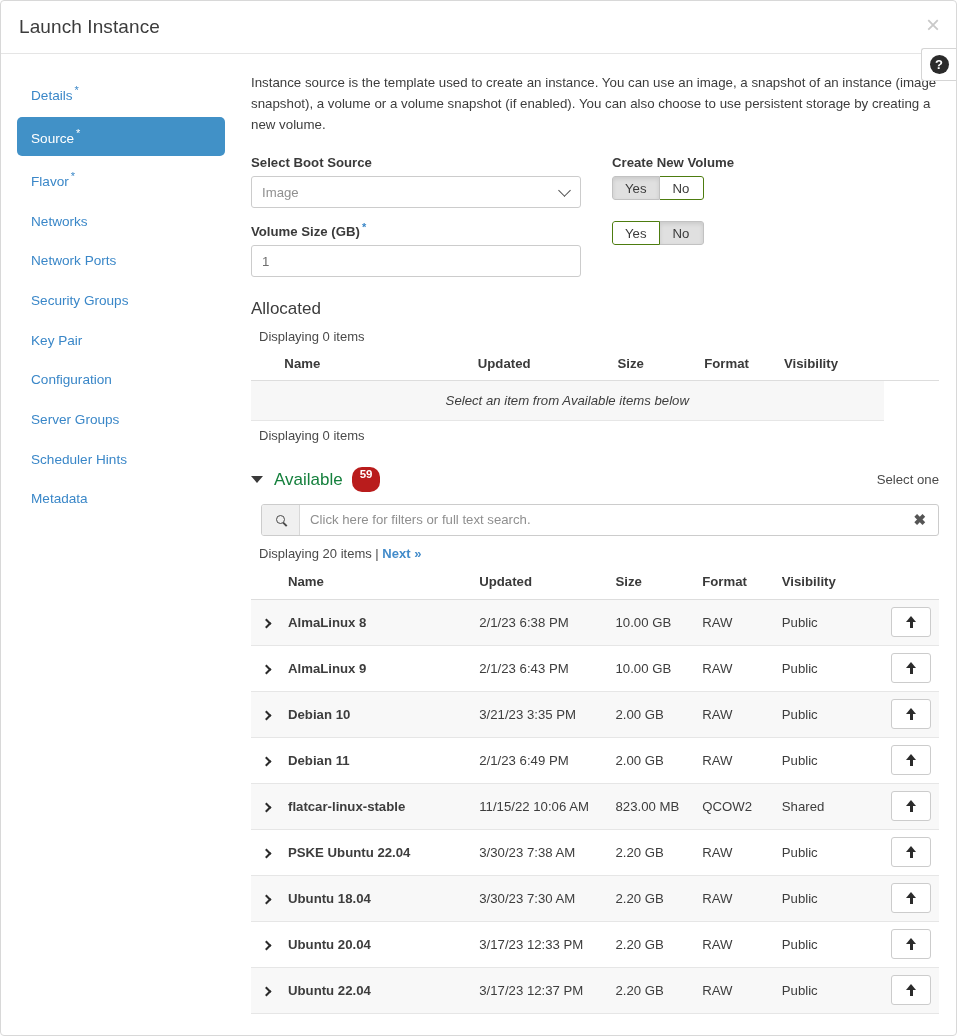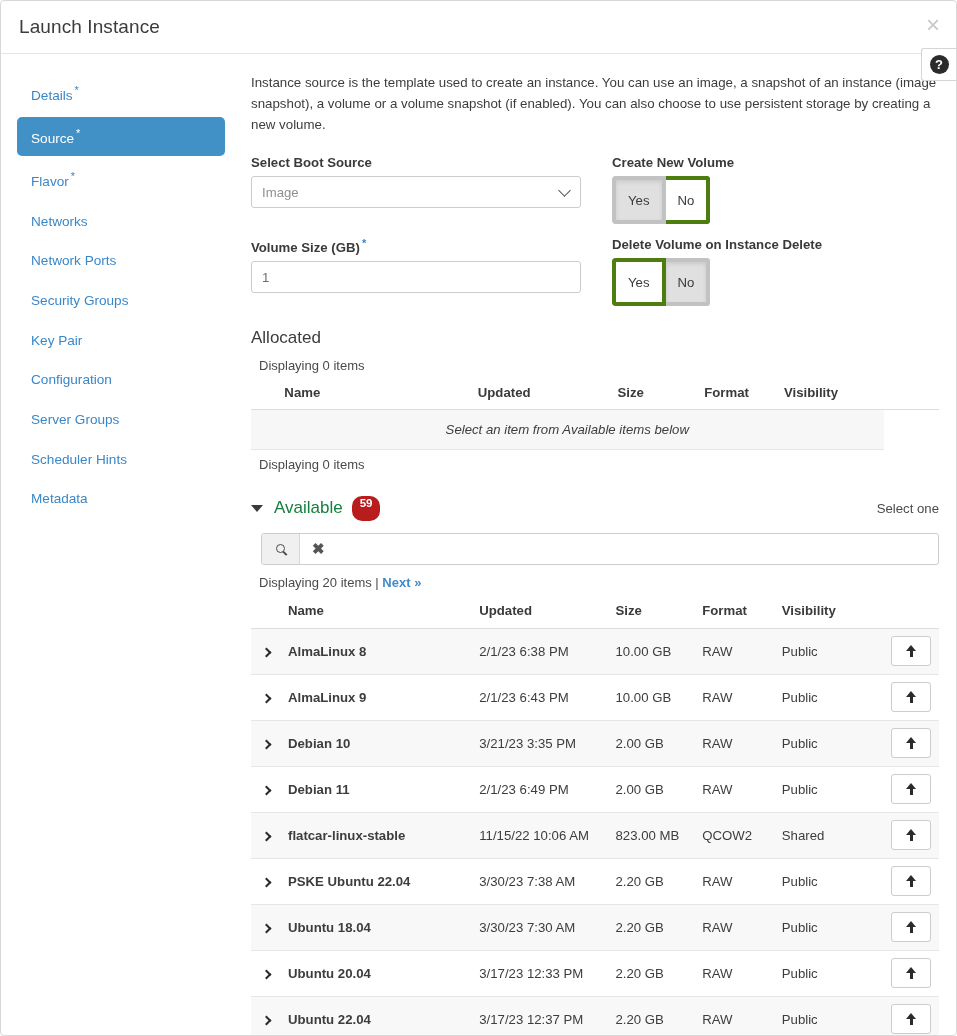--- a/index.html
+++ b/index.html
@@ -170,23 +170,23 @@
   .text-box { color: #6e6e6e; }
 
   
   .btn-group {
     display: inline-flex;
     border-radius: 3px;
     overflow: hidden;
   }
   .tgl {
     min-width: 44px;
-    height: 48px;
+    height: 24px;
     padding: 0 12px;
-    border: 4px solid #4d7c0f;
+    border: 1px solid #4d7c0f;
     background: #ffffff;
     font-size: 13.2px;
     color: #3a3a3a;
     cursor: pointer;
     font-family: "Liberation Sans", sans-serif;
     display: flex;
     align-items: center;
     justify-content: center;
   }
   .tgl:first-child { border-radius: 3px 0 0 3px; }
@@ -442,21 +442,20 @@
       <div class="field-row">
         <div class="field-col left">
           <span class="field-label">
             <span>Volume Size (GB)</span><span class="req-star">*</span>
           </span>
           <div class="text-box">
             <span>1</span>
           </div>
         </div>
         <div class="field-col right">
-          <span class="field-label">Delete Volume on Instance Delete</span>
           <div class="btn-group">
             <button class="tgl">Yes</button>
             <button class="tgl on">No</button>
           </div>
         </div>
       </div>
 
       <div class="section-head">Allocated</div>
       <div class="count-line">Displaying 0 items</div>
 
@@ -486,20 +485,21 @@
           <span class="avail-title">Available</span>
           <span class="badge">59</span>
         </div>
         <div class="select-one">Select one</div>
       </div>
 
       <div class="search-wrap">
         <span class="search-icon-box">
             <span class="mag"></span>
           </span>
+        <input class="search-input" type="text" placeholder="Click here for filters or full text search." style="">
         <button class="clear-x">✖</button>
       </div>
 
       <div class="count-line">
         <span>Displaying 20 items |</span>
         <a class="pg-link">Next »</a>
       </div>
 
       <table class="avail-tbl">
         <thead>

